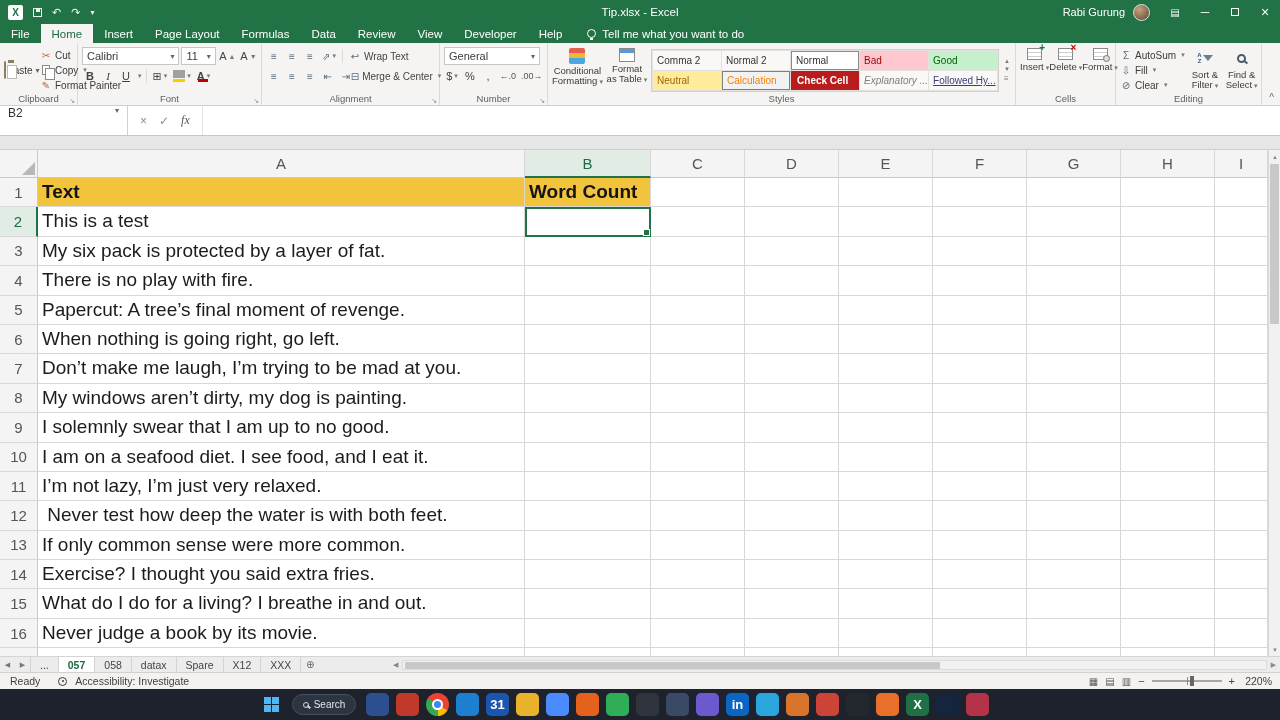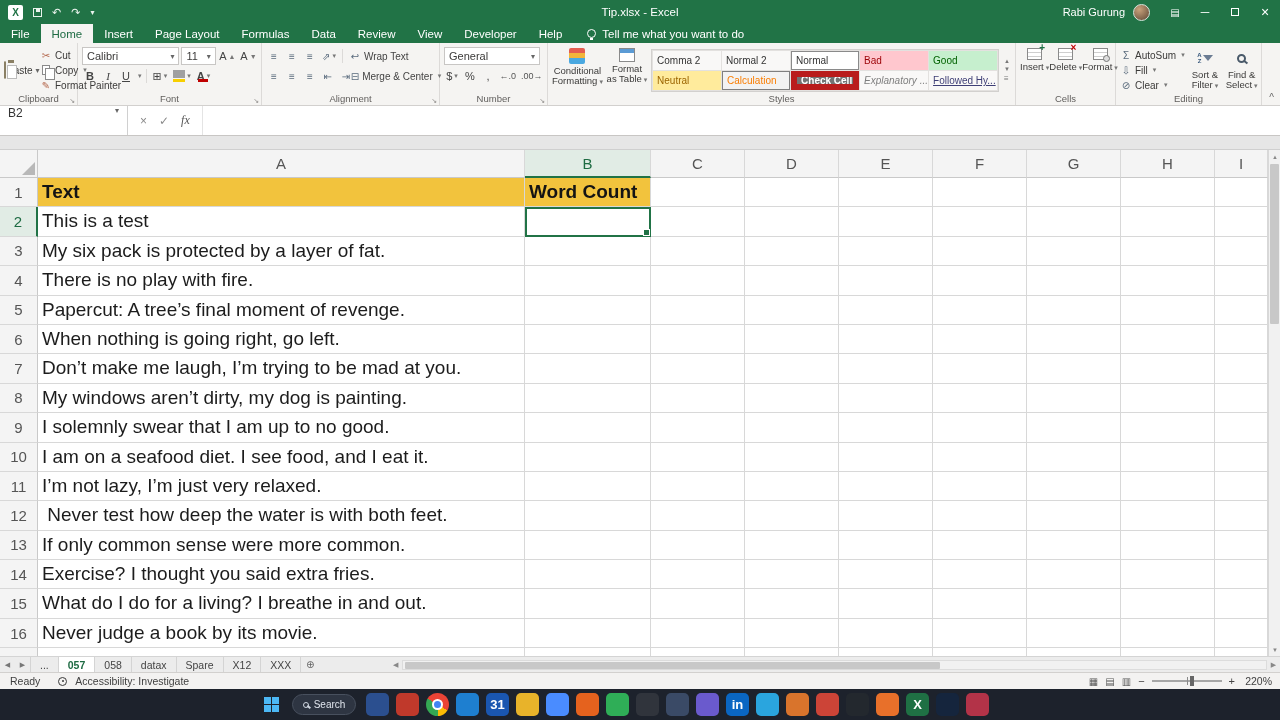--- a/index.html
+++ b/index.html
@@ -76,21 +76,21 @@
   .bigbtn.wide{width:58px;}
   .cfic{width:16px;height:16px;border-radius:2px;background:linear-gradient(180deg,#e45d4f 0 5px,#f2b53a 5px 10px,#4aa8e0 10px 16px);}
   .ftic{width:16px;height:14px;border:1px solid #8a8a8a;background:linear-gradient(#5b9bd5 0 4px,#fff 4px),linear-gradient(90deg,transparent 0 7px,#c0c0c0 7px 8px,transparent 8px);background-blend-mode:normal;}
   .gallery{display:grid;grid-template-columns:repeat(5,68px);grid-auto-rows:19px;gap:1px;background:#e3e1df;border:1px solid #d2d0ce;padding:1px;margin-top:3px;height:43px;}
   .gitem{font-size:10px;display:flex;align-items:center;padding-left:4px;background:#f9f8f7;color:#333;overflow:hidden;white-space:nowrap;}
   .g-selected{background:#fff;border:1px solid #8a8a8a;}
   .g-bad{background:#FFC7CE;color:#9C0006;}
   .g-good{background:#C6EFCE;color:#006100;}
   .g-neutral{background:#FFEB9C;color:#9C6500;}
   .g-calculation{background:#F2F2F2;color:#FA7D00;border:1px solid #7F7F7F;}
-  .g-check{background:#737373;color:#fff;border:6px solid #b91c1c;font-weight:bold;}
+  .g-check{background:#b91c1c;color:#fff;border:2px solid #b91c1c;font-weight:bold;}
   .g-explanatory{color:#7F7F7F;font-style:italic;}
   .g-followed{color:#3f3f76;text-decoration:underline;}
   .galscroll{display:flex;flex-direction:column;justify-content:center;gap:2px;font-size:6px;color:#777;padding:0 2px;margin-top:3px;}
 
   .g-cells{width:100px;display:flex;justify-content:space-around;}
   .cellic{width:15px;height:12px;border:1px solid #8a8a8a;background:linear-gradient(#cfcfcf 0 0) 0 3px/15px 1px no-repeat,linear-gradient(#cfcfcf 0 0) 0 7px/15px 1px no-repeat,#fff;position:relative;}
   .cellic.ins::after{content:"+";position:absolute;right:-4px;top:-7px;color:#1e7145;font-weight:bold;font-size:10px;}
   .cellic.del::after{content:"×";position:absolute;right:-4px;top:-7px;color:#c00000;font-weight:bold;font-size:10px;}
   .cellic.fmt::after{content:"";position:absolute;right:-3px;bottom:-3px;width:5px;height:5px;border-radius:50%;border:1px solid #777;background:#ddd;}
 

